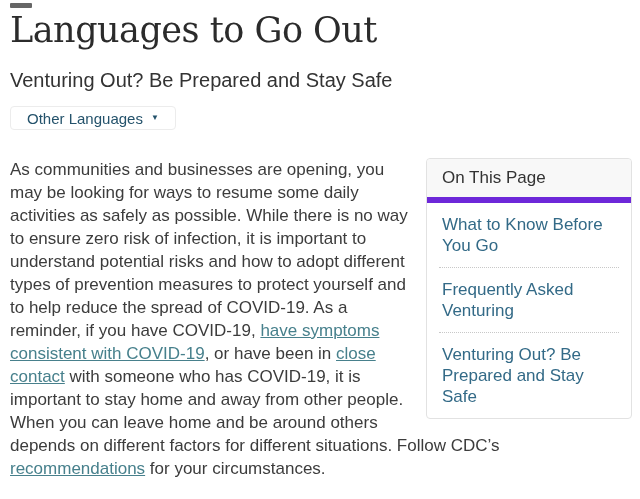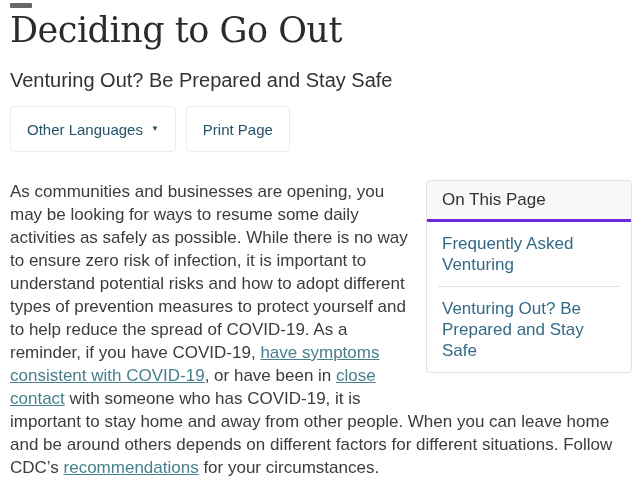--- a/index.html
+++ b/index.html
@@ -45,21 +45,21 @@
     margin: 12px 0 0 0;
   }
   .btn-row {
     margin-top: 12px;
     display: flex;
     align-items: center;
   }
   .btn {
     display: inline-flex;
     align-items: center;
-    height: 46px;
+    height: 24px;
     padding: 0 16px;
     margin-right: 10px;
     background: #ffffff;
     border: 1px solid #ececec;
     border-radius: 4px;
     color: #24526b;
     font-family: "Liberation Sans", sans-serif;
     font-size: 15px;
     cursor: pointer;
   }
@@ -75,21 +75,21 @@
   .on-this-page {
     float: right;
     width: 204px;
     margin: 0 0 15px 14px;
     background: #ffffff;
     border: 1px solid #e2e2e2;
     border-radius: 4px;
   }
   .otp-header {
     background: #f8f8f8;
-    border-bottom: 3px solid #6d28d9;
+    border-bottom: 6px solid #6d28d9;
     border-radius: 4px 4px 0 0;
     padding: 8px 15px;
     font-size: 17px;
     line-height: 22px;
     color: #333333;
   }
   .otp-list {
     list-style: none;
     margin: 0;
     padding: 0 12px;
@@ -118,39 +118,39 @@
     text-decoration: underline;
   }
 </style>
 </head>
 <body>
 
 <div class="artifact"></div>
 
 <div class="page">
 
-  <h1 class="page-title">Deciding to Go Out</h1>
+  <h1 class="page-title">Languages to Go Out</h1>
 
   <h2 class="page-subtitle">Venturing Out? Be Prepared and Stay Safe</h2>
 
   <div class="btn-row">
     <button class="btn">
       <span>Other Languages</span>
       <span class="caret">▼</span>
     </button>
-    <button class="btn">
-      <span>Print Page</span>
-    </button>
   </div>
 
   <div class="content">
 
     <aside class="on-this-page">
       <div class="otp-header">On This Page</div>
       <ul class="otp-list">
+          <li>
+            <a class="otp-link" href="#">What to Know Before You Go</a>
+          </li>
           <li>
             <a class="otp-link" href="#">Frequently Asked Venturing</a>
           </li>
           <li>
             <a class="otp-link" href="#">Venturing Out? Be Prepared and Stay Safe</a>
           </li>
         </ul>
     </aside>
 
     <p class="body-text"><span>As communities and businesses are opening, you may be looking for ways to resume some daily activities as safely as possible. While there is no way to ensure zero risk of infection, it is important to understand potential risks and how to adopt different types of prevention measures to protect yourself and to help reduce the spread of COVID-19. As a reminder, if you have COVID-19, </span><a class="inline-link" href="#">have symptoms consistent with COVID-19</a><span>, or have been in </span><a class="inline-link" href="#">close contact</a><span> with someone who has COVID-19, it is important to stay home and away from other people. When you can leave home and be around others depends on different factors for different situations. Follow CDC’s </span><a class="inline-link" href="#">recommendations</a><span> for your circumstances.</span></p>

